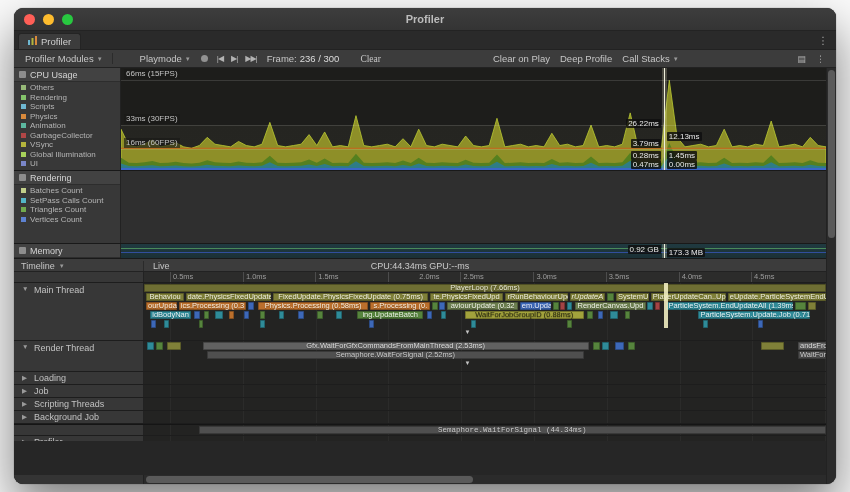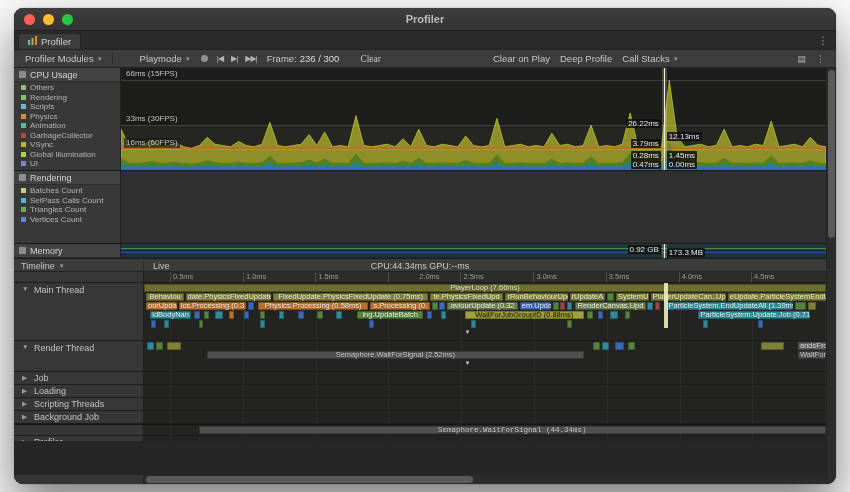--- a/index.html
+++ b/index.html
@@ -311,21 +311,21 @@
               <div class="t-content grid">
                 <div class="block-row" style="top: 0px;">
                   <div class="blk" style="left: 0%; width: 100%; background: rgb(110, 110, 51); color: rgb(232, 232, 212);">PlayerLoop (7.66ms)</div>
                 </div>
                 <div class="block-row" style="top: 9px;">
                   <div class="blk" style="left: 0.3%; width: 5.6%; background: rgb(127, 128, 56); color: rgb(239, 239, 220);">Behaviou</div>
                   <div class="blk" style="left: 6.1%; width: 12.5%; background: rgb(127, 128, 56); color: rgb(239, 239, 220);">date.PhysicsFixedUpdate (0</div>
                   <div class="blk" style="left: 18.9%; width: 22.8%; background: rgb(127, 128, 56); color: rgb(239, 239, 220);">FixedUpdate.PhysicsFixedUpdate (0.75ms)</div>
                   <div class="blk" style="left: 42%; width: 10.6%; background: rgb(127, 128, 56); color: rgb(239, 239, 220);">te.PhysicsFixedUpd</div>
                   <div class="blk" style="left: 53%; width: 9.2%; background: rgb(127, 128, 56); color: rgb(239, 239, 220);">rRunBehaviourUpd</div>
-                  <div class="blk" style="left: 62.4%; width: 5.2%; background: rgb(127, 128, 56); color: rgb(239, 239, 220);">rUpdateA</div>
+                  <div class="blk" style="left: 62.4%; width: 5.2%; background: rgb(127, 128, 56); color: rgb(239, 239, 220); font-style: italic;">rUpdateA</div>
                   <div class="blk" style="left: 67.9%; width: 1%; background: rgb(86, 132, 61); color: rgb(234, 243, 227);"></div>
                   <div class="blk" style="left: 69.2%; width: 4.8%; background: rgb(127, 128, 56); color: rgb(239, 239, 220);">SystemU</div>
                   <div class="blk" style="left: 74.3%; width: 11%; background: rgb(127, 128, 56); color: rgb(239, 239, 220);">PlayerUpdateCan..Updat</div>
                   <div class="blk" style="left: 85.6%; width: 14.4%; background: rgb(127, 128, 56); color: rgb(239, 239, 220);">eUpdate.ParticleSystemEndUpdateAll (1</div>
                 </div>
                 <div class="block-row" style="top: 18px;">
                   <div class="blk" style="left: 0.3%; width: 4.6%; background: rgb(187, 111, 44); color: rgb(246, 236, 220);">ourUpda</div>
                   <div class="blk" style="left: 5.1%; width: 9.8%; background: rgb(187, 111, 44); color: rgb(246, 236, 220);">ics.Processing (0.3</div>
                   <div class="blk" style="left: 15.2%; width: 1%; background: rgb(61, 104, 184); color: rgb(232, 238, 252);"></div>
                   <div class="blk" style="left: 16.7%; width: 16.2%; background: rgb(187, 111, 44); color: rgb(246, 236, 220);">Physics.Processing (0.58ms)</div>
@@ -384,45 +384,46 @@
             <div class="t-row group" style="flex: 0 0 30px;">
               <div class="t-label">
                 <span class="tri">▼</span>
                 <span class="t-name">Render Thread</span>
               </div>
               <div class="t-content grid">
                 <div class="block-row" style="top: 0px;">
                   <div class="blk" style="left: 0.4%; width: 1%; background: rgb(47, 139, 153); color: rgb(230, 243, 245);"></div>
                   <div class="blk" style="left: 1.8%; width: 1%; background: rgb(86, 132, 61); color: rgb(234, 243, 227);"></div>
                   <div class="blk" style="left: 3.4%; width: 2%; background: rgb(127, 128, 56); color: rgb(239, 239, 220);"></div>
+                  <div class="blk" style="left: 8.6%; width: 56.6%; background: rgb(97, 97, 97); color: rgb(218, 218, 218);">Gfx.WaitForGfxCommandsFromMainThread (2.53ms)</div>
                   <div class="blk" style="left: 65.8%; width: 1%; background: rgb(86, 132, 61); color: rgb(234, 243, 227);"></div>
                   <div class="blk" style="left: 67.2%; width: 1%; background: rgb(47, 139, 153); color: rgb(230, 243, 245);"></div>
                   <div class="blk" style="left: 69%; width: 1.4%; background: rgb(61, 104, 184); color: rgb(232, 238, 252);"></div>
                   <div class="blk" style="left: 71%; width: 1%; background: rgb(86, 132, 61); color: rgb(234, 243, 227);"></div>
                   <div class="blk" style="left: 90.5%; width: 3.4%; background: rgb(127, 128, 56); color: rgb(239, 239, 220);"></div>
                   <div class="blk" style="left: 95.9%; width: 4.1%; background: rgb(97, 97, 97); color: rgb(218, 218, 218);">andsFrom</div>
                 </div>
                 <div class="block-row" style="top: 9px;">
                   <div class="blk" style="left: 9.2%; width: 55.3%; background: rgb(79, 79, 79); color: rgb(201, 201, 201);">Semaphore.WaitForSignal (2.52ms)</div>
                   <div class="blk" style="left: 95.9%; width: 4.1%; background: rgb(79, 79, 79); color: rgb(201, 201, 201);">WaitForSig</div>
                 </div>
                 <div class="marker" style="left: 47%; top: 19px;">▼</div>
               </div>
             </div>
             <div class="t-row collapsed" style="flex: 0 0 12px;">
               <div class="t-label mid">
                 <span class="tri">▶</span>
+                <span class="t-name">Loading</span>
+              </div>
+              <div class="t-content grid"></div>
+            </div>
+            <div class="t-row collapsed" style="flex: 0 0 12px;">
+              <div class="t-label mid">
+                <span class="tri">▶</span>
                 <span class="t-name">Job</span>
-              </div>
-              <div class="t-content grid"></div>
-            </div>
-            <div class="t-row collapsed" style="flex: 0 0 12px;">
-              <div class="t-label mid">
-                <span class="tri">▶</span>
-                <span class="t-name">Loading</span>
               </div>
               <div class="t-content grid"></div>
             </div>
             <div class="t-row collapsed" style="flex: 0 0 12px;">
               <div class="t-label mid">
                 <span class="tri">▶</span>
                 <span class="t-name">Scripting Threads</span>
               </div>
               <div class="t-content grid"></div>
             </div>

